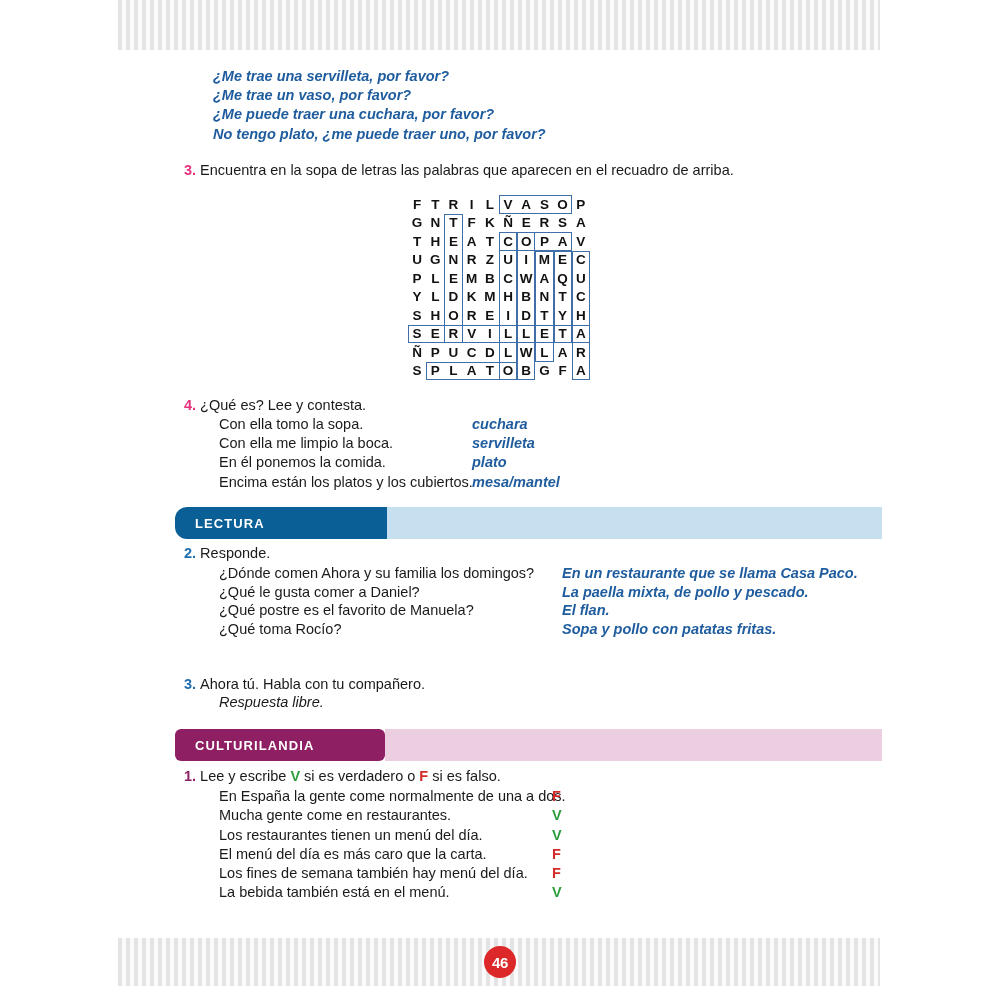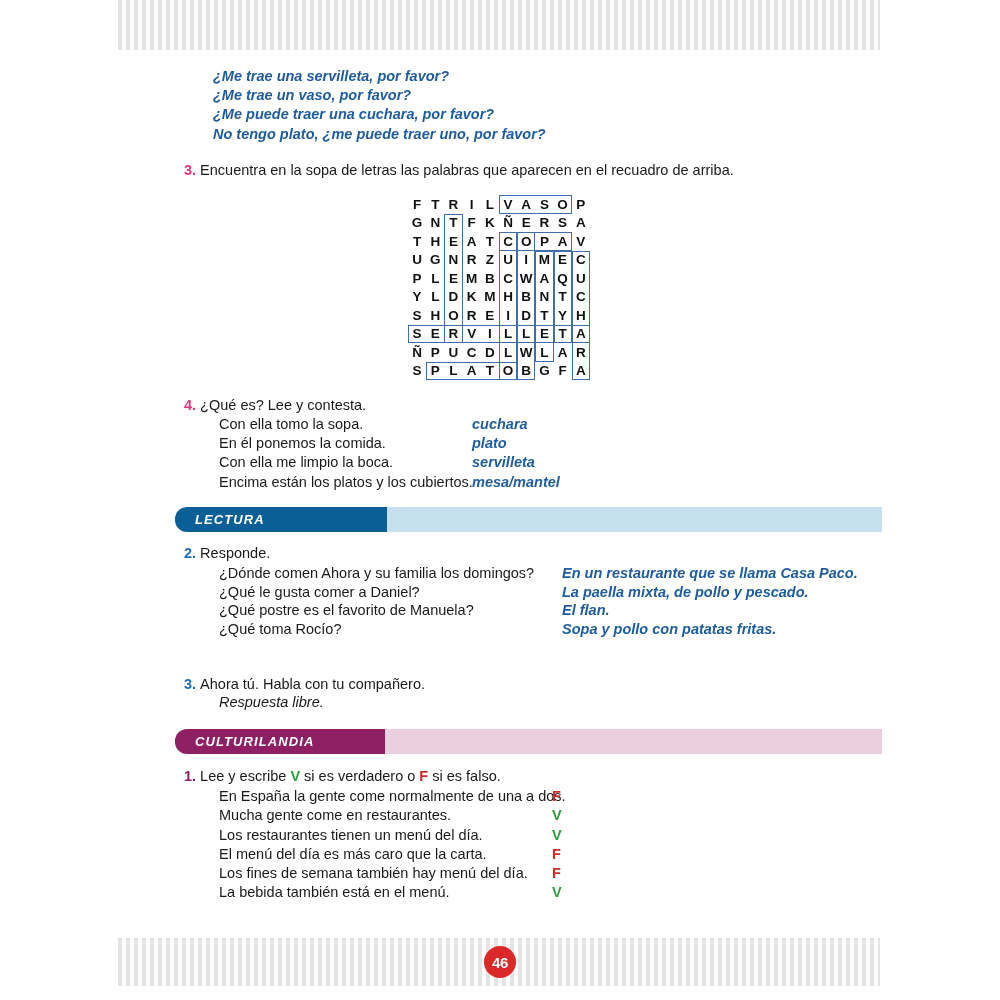--- a/index.html
+++ b/index.html
@@ -142,45 +142,44 @@
   #ex4 .ex4-row {
     display: flex;
     line-height: 19.2px;
     white-space: nowrap;
   }
   #ex4 .ex4-q { width: 288px; padding-left: 35px; box-sizing: border-box; }
 
   
   .section-banner {
     position: absolute;
-    height: 25px;
+    height: 32px;
     display: flex;
     align-items: stretch;
-    font-style: italic;
   }
   .section-banner .badge {
     display: flex;
     align-items: center;
     padding-left: 20px;
     padding-right: 14px;
     color: #ffffff;
     font-size: 13px;
     font-weight: bold;
     letter-spacing: 1.1px;
     border-radius: 12px 0 0 12px;
     box-sizing: border-box;
   }
   .section-banner .tail { flex: 1; }
 
   #banner-lectura { left: 175px; top: 507px; width: 707px; }
   #banner-lectura .badge { background: #0a5f97; width: 212px; }
   #banner-lectura .tail  { background: #c7e0ef; }
 
   #banner-culturilandia { left: 175px; top: 729px; width: 707px; }
-  #banner-culturilandia .badge { background: #8e1f62; width: 210px; }
+  #banner-culturilandia .badge { background: #8e1f62; width: 210px; border-radius: 6px; }
   #banner-culturilandia .tail  { background: #eccee1; }
 
   
   #lectura-ex2 {
     position: absolute;
     left: 184px;
     top: 545px;
     font-size: 14.5px;
   }
   #lectura-ex2 .l2-head { white-space: nowrap; }
@@ -376,26 +375,26 @@
 <div id="ex4">
   <div class="ex4-head">
     <span class="exnum num-pink">4.</span><span>¿Qué es? Lee y contesta.</span>
   </div>
   <div class="ex4-rows">
     <div class="ex4-row">
       <span class="ex4-q">Con ella tomo la sopa.</span>
       <span class="blue-italic">cuchara</span>
     </div>
     <div class="ex4-row">
+      <span class="ex4-q">Con ella me limpio la boca.</span>
+      <span class="blue-italic">servilleta</span>
+    </div>
+    <div class="ex4-row">
       <span class="ex4-q">En él ponemos la comida.</span>
       <span class="blue-italic">plato</span>
-    </div>
-    <div class="ex4-row">
-      <span class="ex4-q">Con ella me limpio la boca.</span>
-      <span class="blue-italic">servilleta</span>
     </div>
     <div class="ex4-row">
       <span class="ex4-q">Encima están los platos y los cubiertos.</span>
       <span class="blue-italic">mesa/mantel</span>
     </div>
   </div>
 </div>
 
 <div id="banner-lectura" class="section-banner">
   <div class="badge">LECTURA</div>

